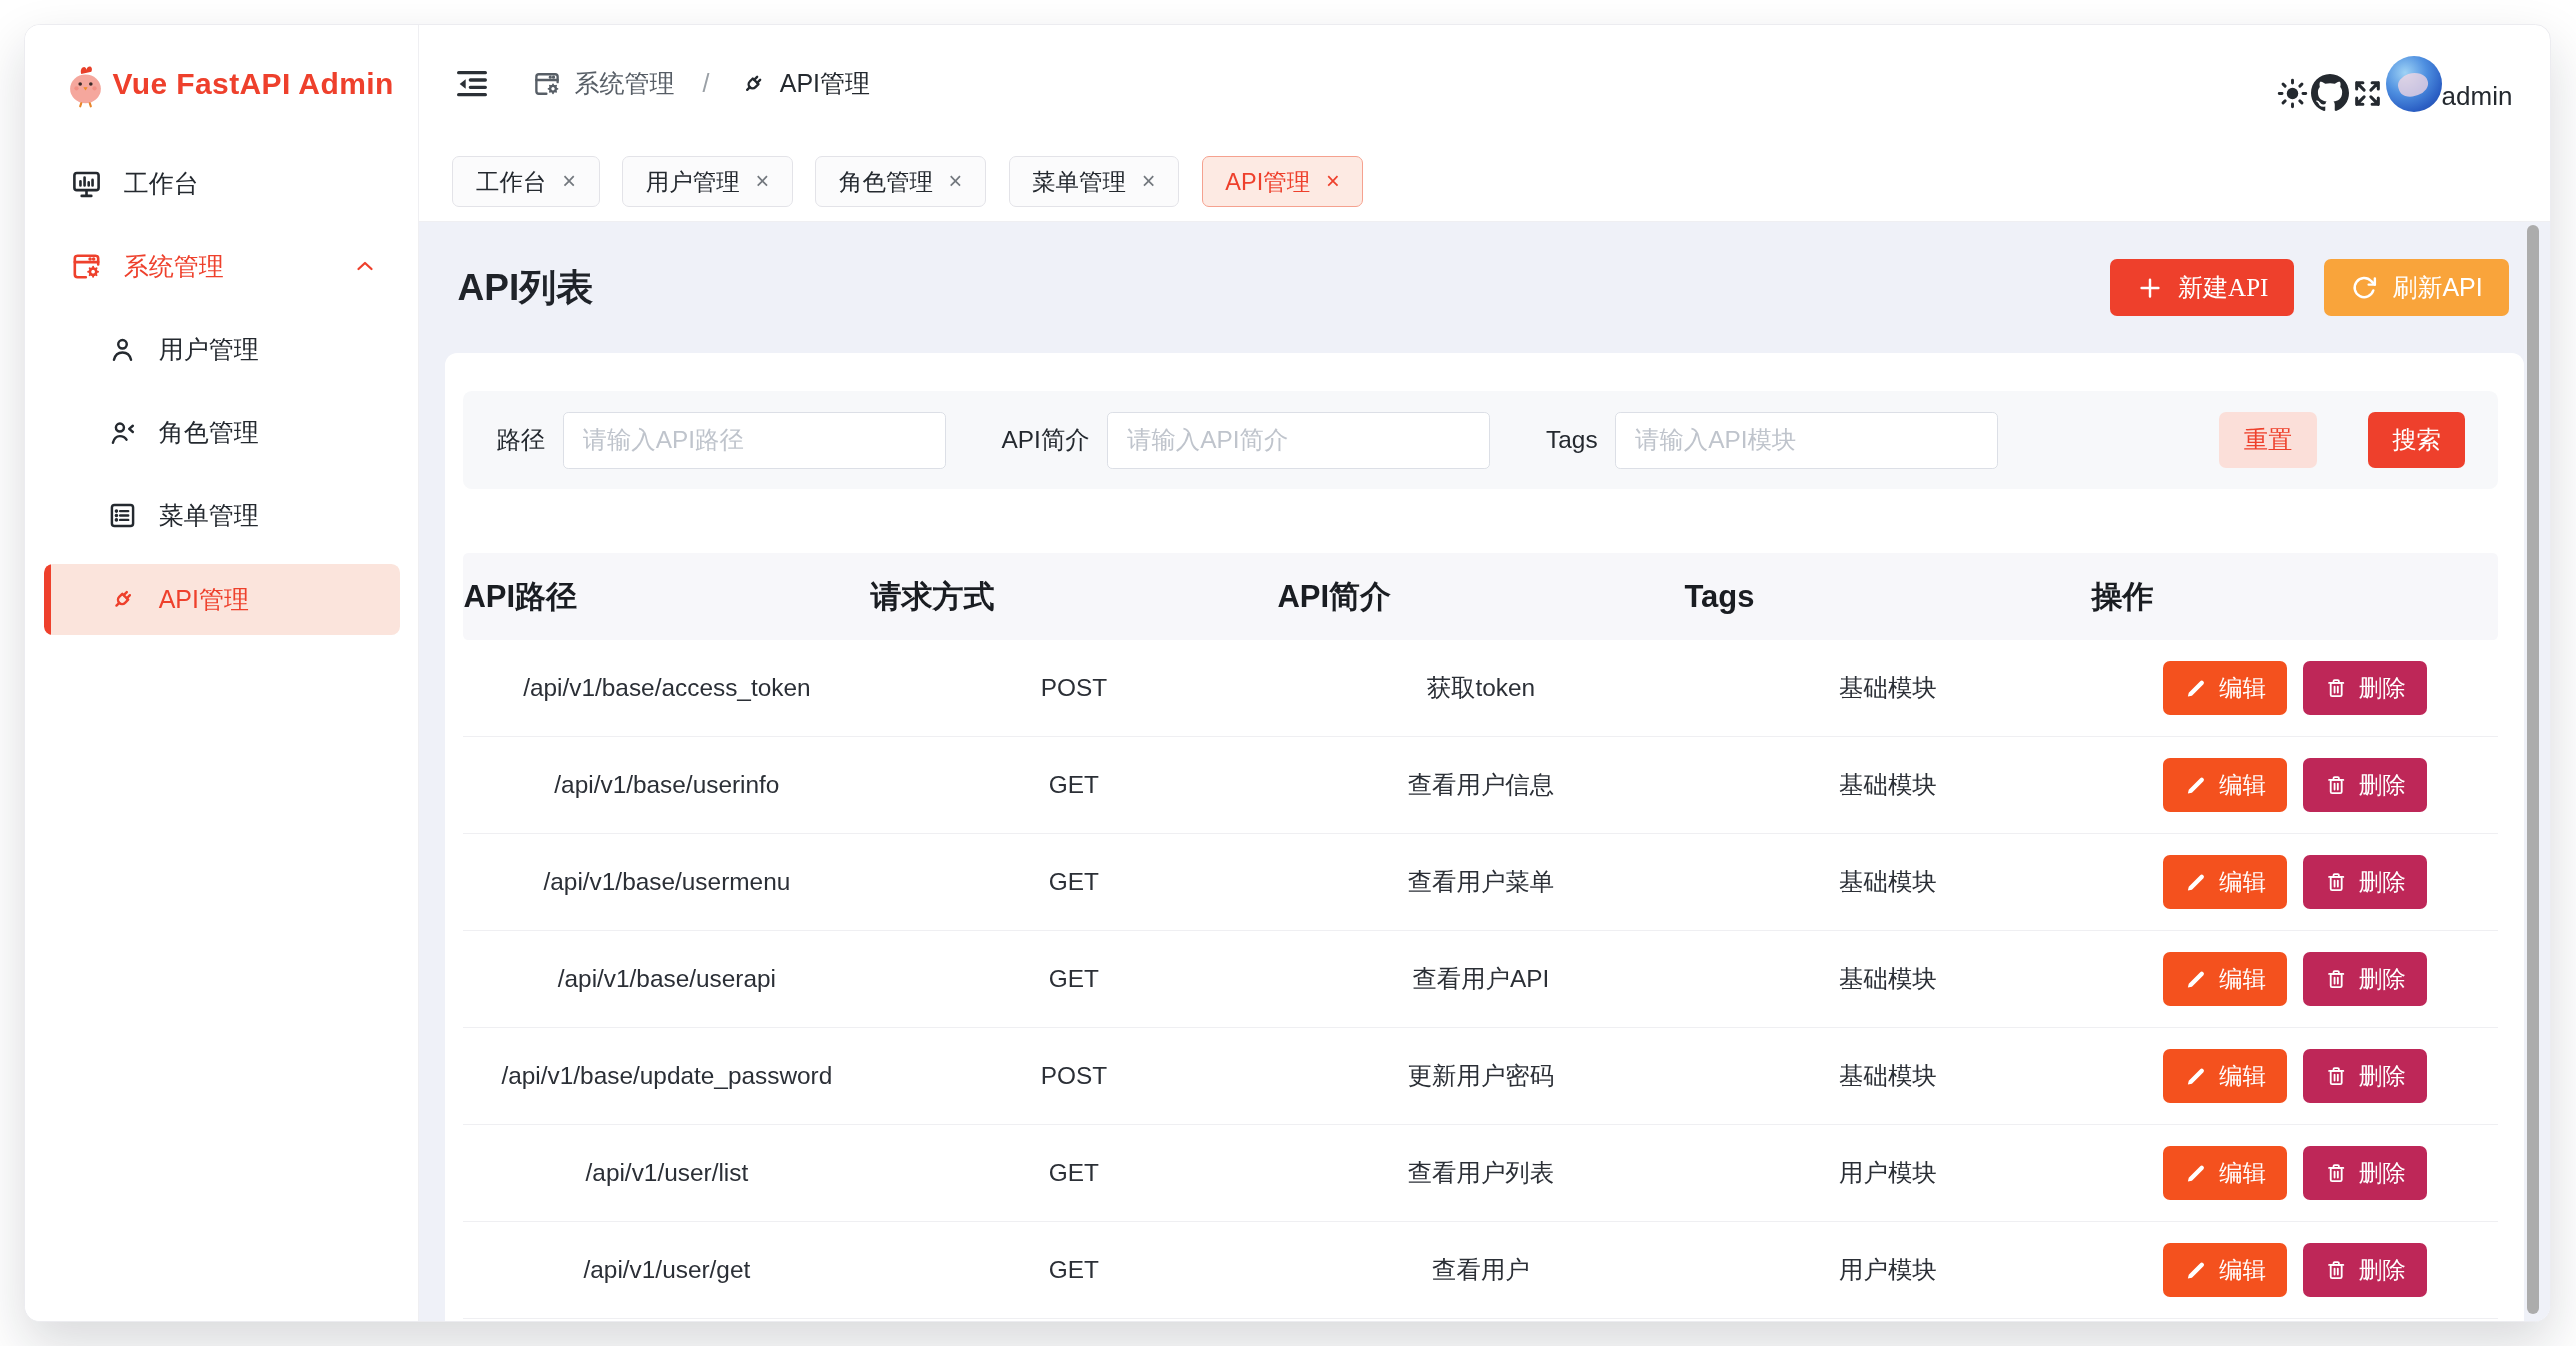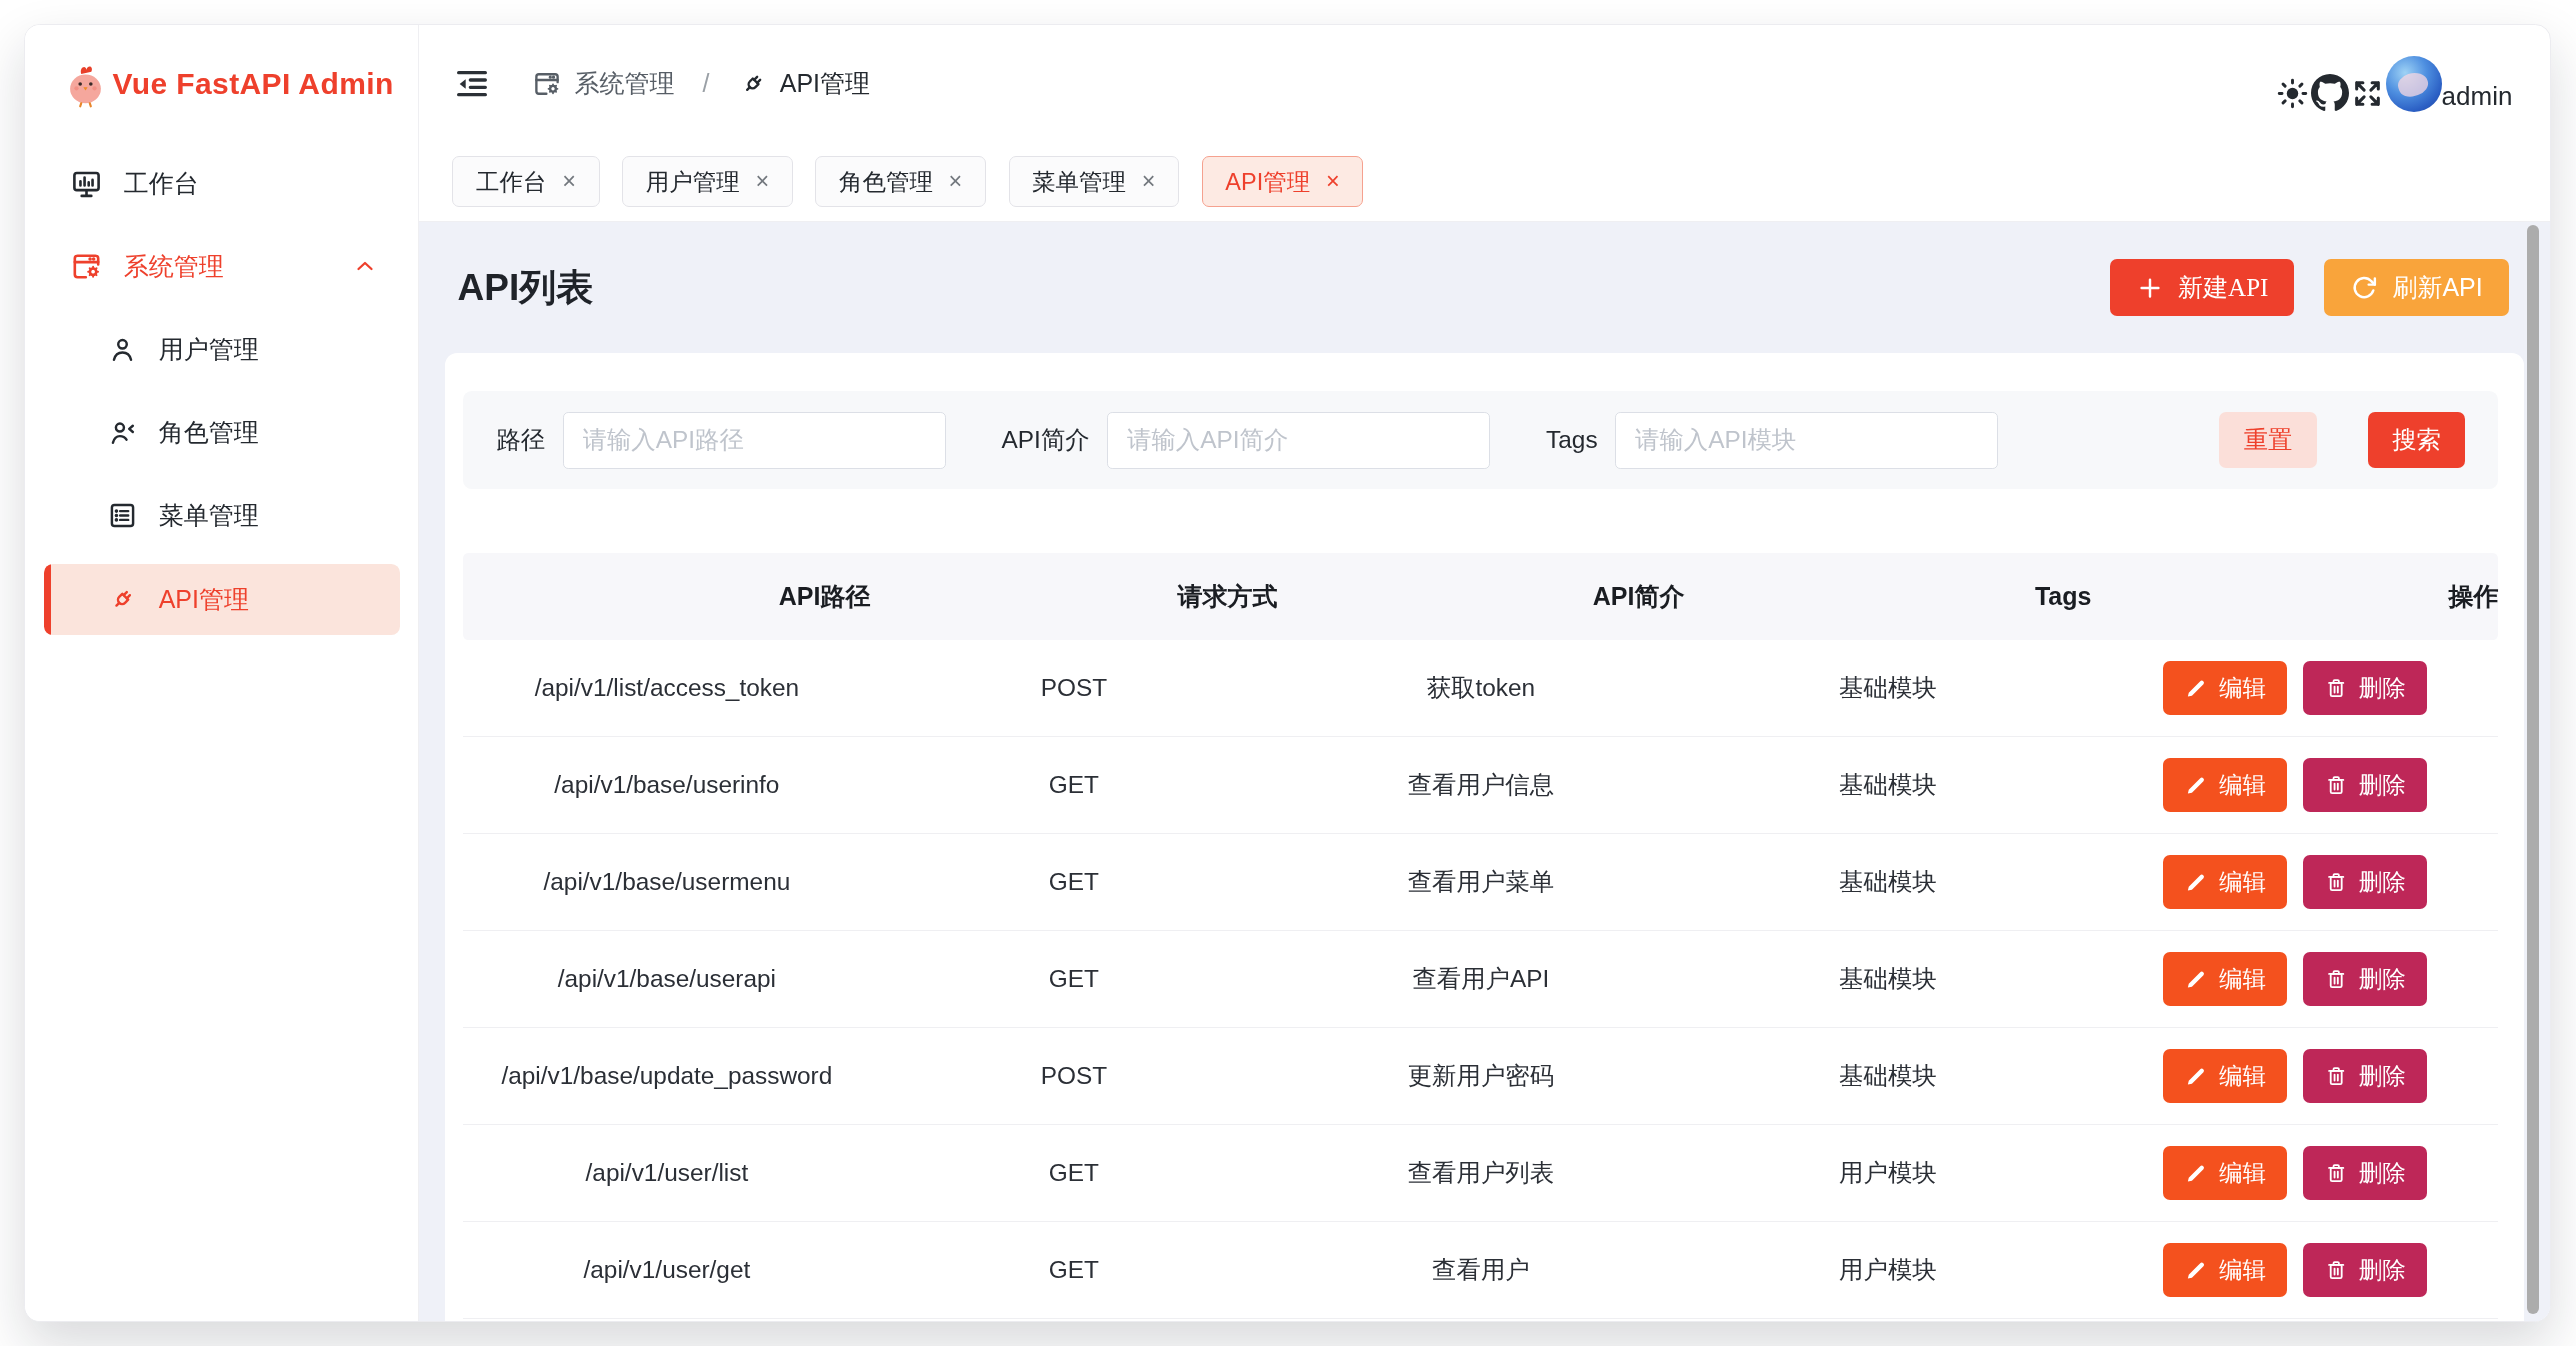--- a/index.html
+++ b/index.html
@@ -72,21 +72,21 @@
     font-family:"Liberation Sans","DejaVu Sans",sans-serif; }
   .filter-input::placeholder { color:#BFC4CC; }
   .gap { width:56px; flex:0 0 56px; }
   .filter-buttons { margin-left:auto; display:flex; gap:51px; }
   .btn-reset { height:56px; padding:0 24.4px; border:none; border-radius:7px; background:#FBDFD9;
     color:#EE402C; font-size:24.4px; cursor:pointer; font-family:inherit; }
   .btn-search { height:56px; padding:0 24.4px; border:none; border-radius:7px; background:#EE402C;
     color:#fff; font-size:24.4px; cursor:pointer; font-family:inherit; }
 
   table { width:100%; border-collapse:collapse; table-layout:fixed; }
-  thead th { background:#F7F7FA; height:87px; font-size:25px; font-weight:700; color:#1A1D22; text-align:right; }
+  thead th { background:#F7F7FA; height:87px; font-size:31px; font-weight:700; color:#1A1D22; text-align:left; }
   thead th:first-child { border-radius:5.2px 0 0 5.2px; }
   thead th:last-child { border-radius:0 5.2px 5.2px 0; }
   tbody td { height:96px; font-size:24.4px; color:#2B2F36; text-align:center; border-bottom:0.9px solid #EFEFF2; }
   .actions-cell { display:flex; align-items:center; justify-content:center; gap:15.7px; height:96px; }
   .btn-edit, .btn-delete { display:flex; align-items:center; gap:10.5px; height:54px; padding:0 21px;
     border:none; border-radius:7px; color:#fff; font-size:23.5px; cursor:pointer; font-family:inherit; }
   .btn-edit { background:#F4511E; }
   .btn-delete { background:#BE2758; }
 
   .scroll-thumb { position:absolute; right:11.3px; top:2.6px; bottom:7px; width:12.2px;
@@ -298,21 +298,21 @@
               <tr>
                 <th>API路径</th>
                 <th>请求方式</th>
                 <th>API简介</th>
                 <th>Tags</th>
                 <th>操作</th>
               </tr>
             </thead>
             <tbody id="table-body">
   <tr>
-    <td>/api/v1/list/access_token</td>
+    <td>/api/v1/base/access_token</td>
     <td>POST</td>
     <td>获取token</td>
     <td>基础模块</td>
     <td>
       <div class="actions-cell">
         <button class="btn-edit">
           <svg width="24.4" height="24.4" viewBox="0 0 24 24">
             <path d="M3.8 20.2l.9-3.8L16 5.1a2.2 2.2 0 0 1 3.1 3.1L7.8 19.5l-4 .7Z" fill="currentColor"></path>
           </svg>
           <span>编辑</span>

